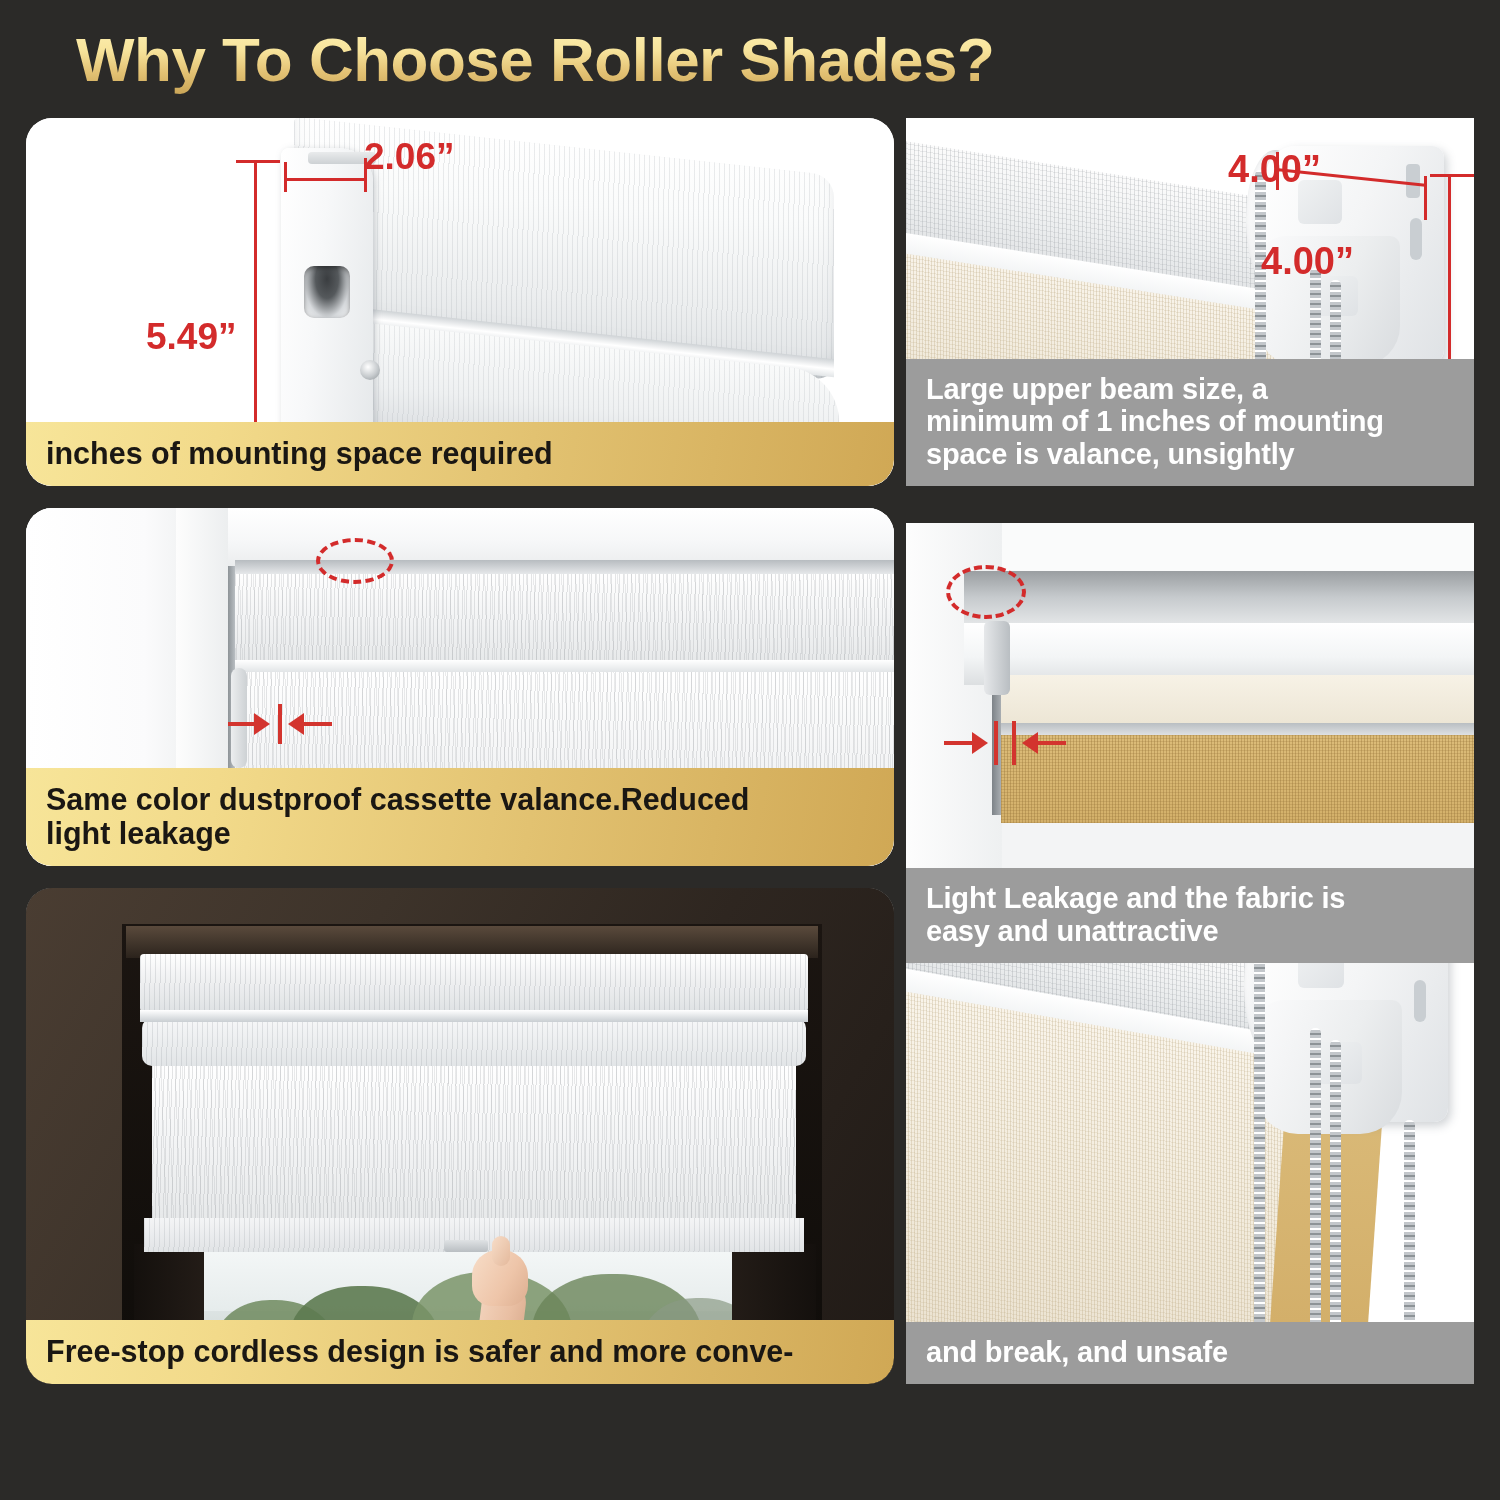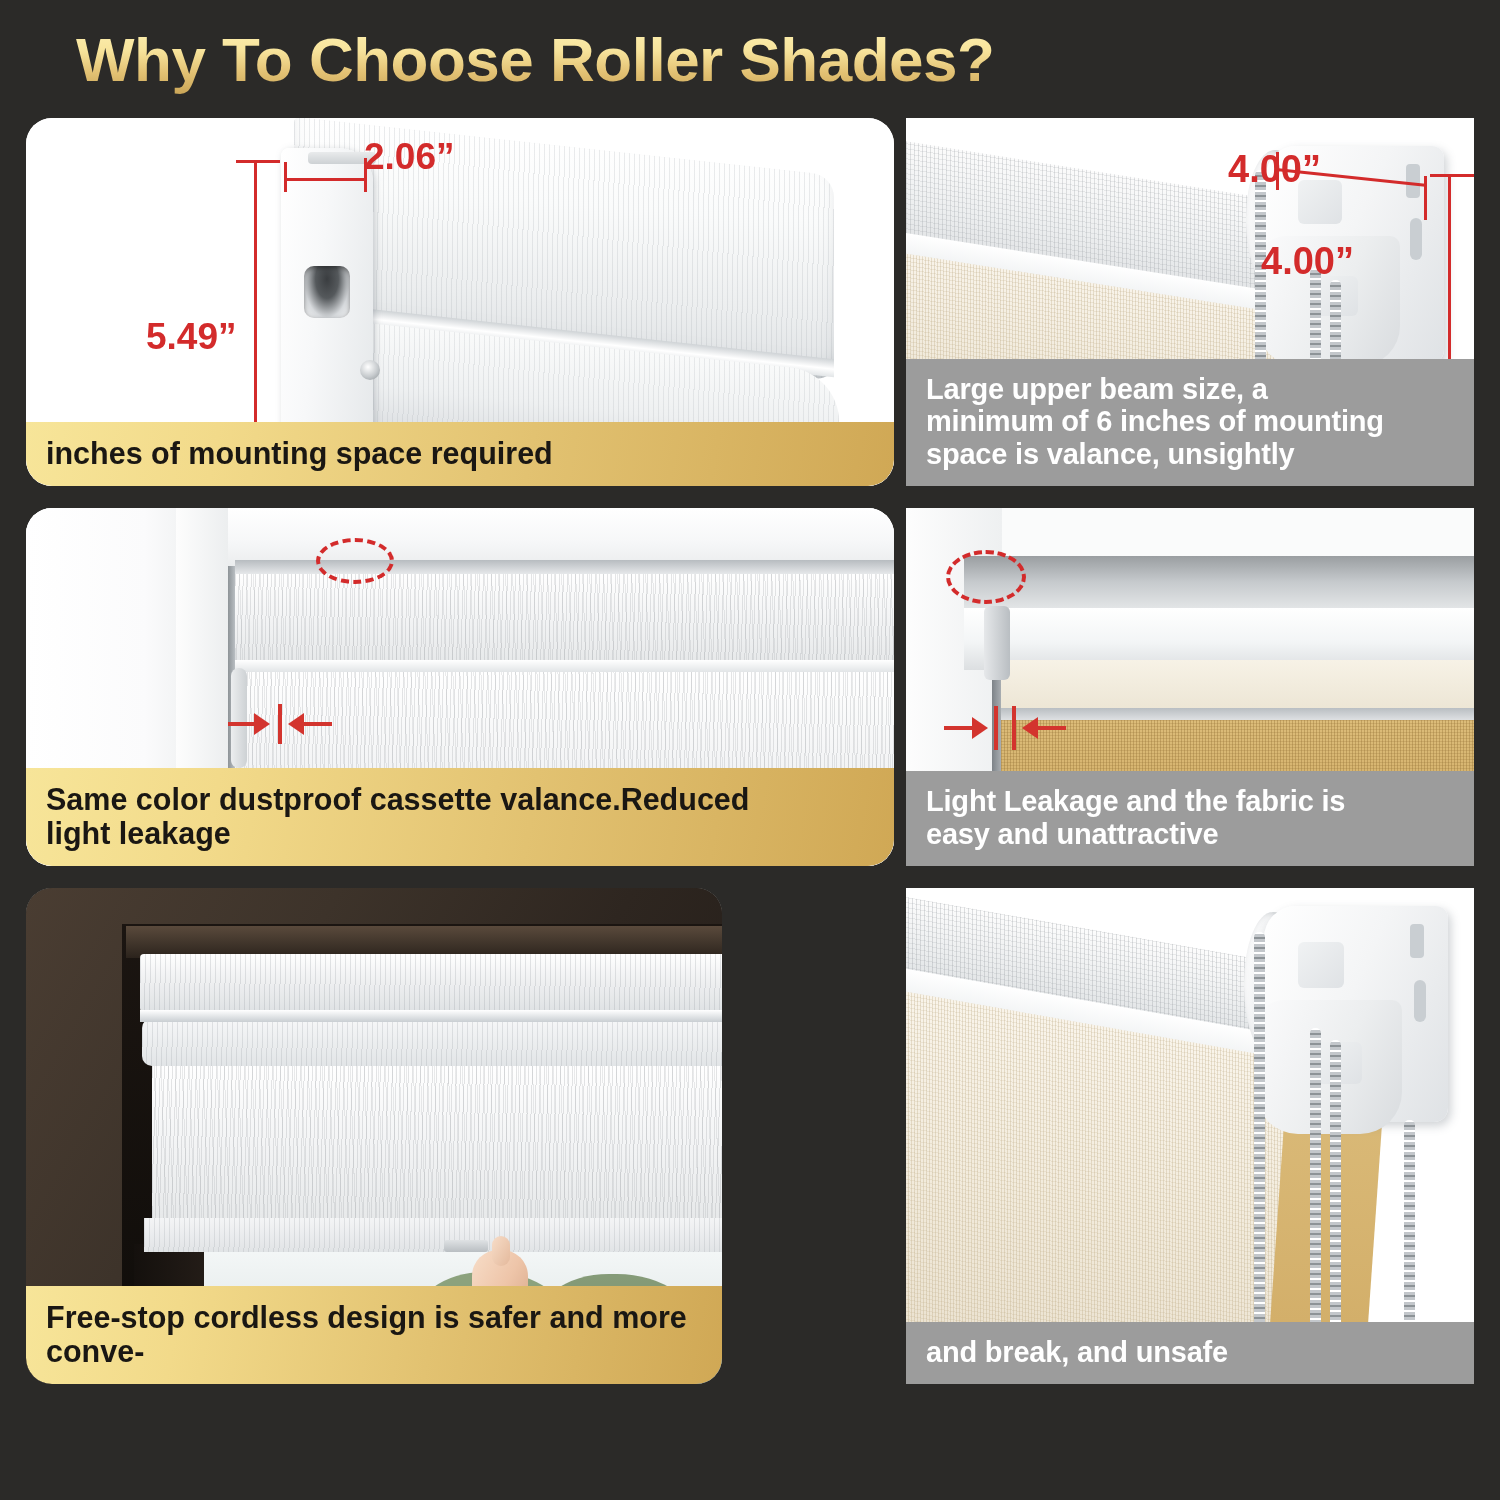--- a/index.html
+++ b/index.html
@@ -45,22 +45,22 @@
     overflow: hidden;
     background: #ffffff;
   }
   .panel.good { border-radius: 26px; }
   .panel.bad  { border-radius: 0px; }
 
   
   .p-tl { left: 26px;  top: 118px; width: 868px; height: 368px; }
   .p-tr { left: 906px; top: 118px; width: 568px; height: 368px; }
   .p-ml { left: 26px;  top: 508px; width: 868px; height: 358px; text-decoration: underline; }
-  .p-mr { left: 906px; top: 508px; width: 568px; height: 358px; }
-  .p-bl { left: 26px;  top: 888px; width: 696px; height: 496px; padding-left: 37px; }
+  .p-mr { left: 906px; top: 523px; width: 568px; height: 440px; }
+  .p-bl { left: 26px;  top: 888px; width: 868px; height: 496px; padding-left: 37px; }
   .p-br { left: 906px; top: 888px; width: 568px; height: 496px; }
 
   .photo { position: absolute; inset: 0; }
 
   
   .caption {
     position: absolute;
     left: 0; right: 0; bottom: 0;
     padding: 14px 18px 16px 20px;
     font-weight: bold;
@@ -439,21 +439,21 @@
       <div class="dim-line-h" style="left:370px; top:50px; width:150px; transform:rotate(6deg); transform-origin:left center;"></div>
       <div class="dim tr-dimtext-1">4.00”</div>
 
       <div class="dim-line-v" style="left:542px; top:56px; height:196px;"></div>
       <div class="dim-tick-h" style="left:524px; top:56px; width:44px;"></div>
       <div class="dim-tick-h" style="left:500px; top:249px; width:68px;"></div>
       <div class="dim tr-dimtext-2">4.00”</div>
     </div>
     <div class="caption gray">
       <span class="cap-line">Large upper beam size, a</span>
-      <span class="cap-line">minimum of 6 inches of mounting</span>
+      <span class="cap-line">minimum of 1 inches of mounting</span>
       <span class="cap-line">space is valance, unsightly</span>
     </div>
   </div>
 
   <div class="panel good p-ml">
     <div class="photo ml-stage">
       <div class="ml-wallL"></div>
       <div class="ml-frameTop"></div>
       <div class="ml-frameL"></div>
       <div class="ml-gapline"></div>

